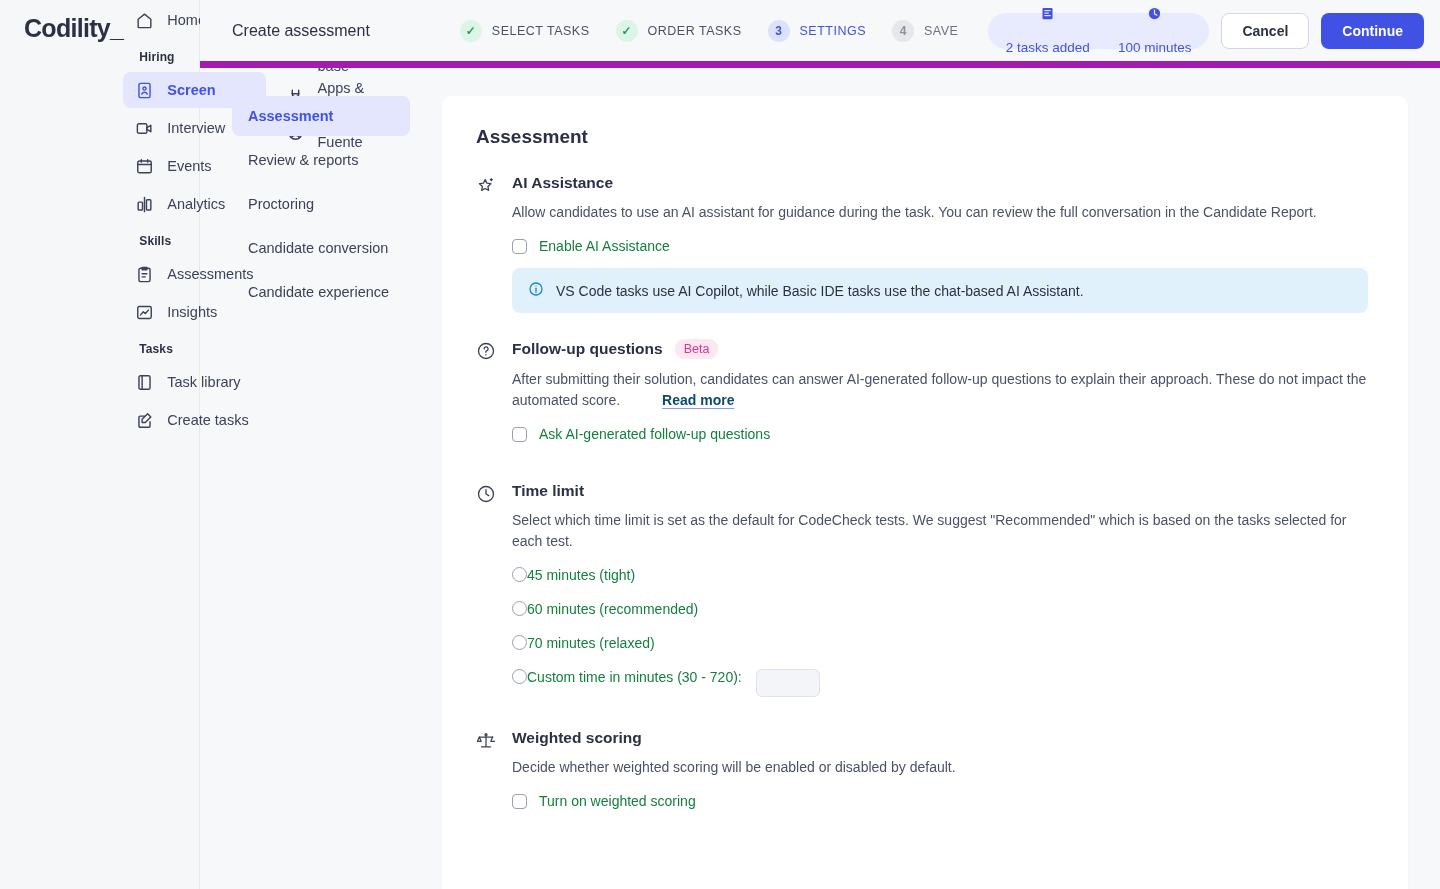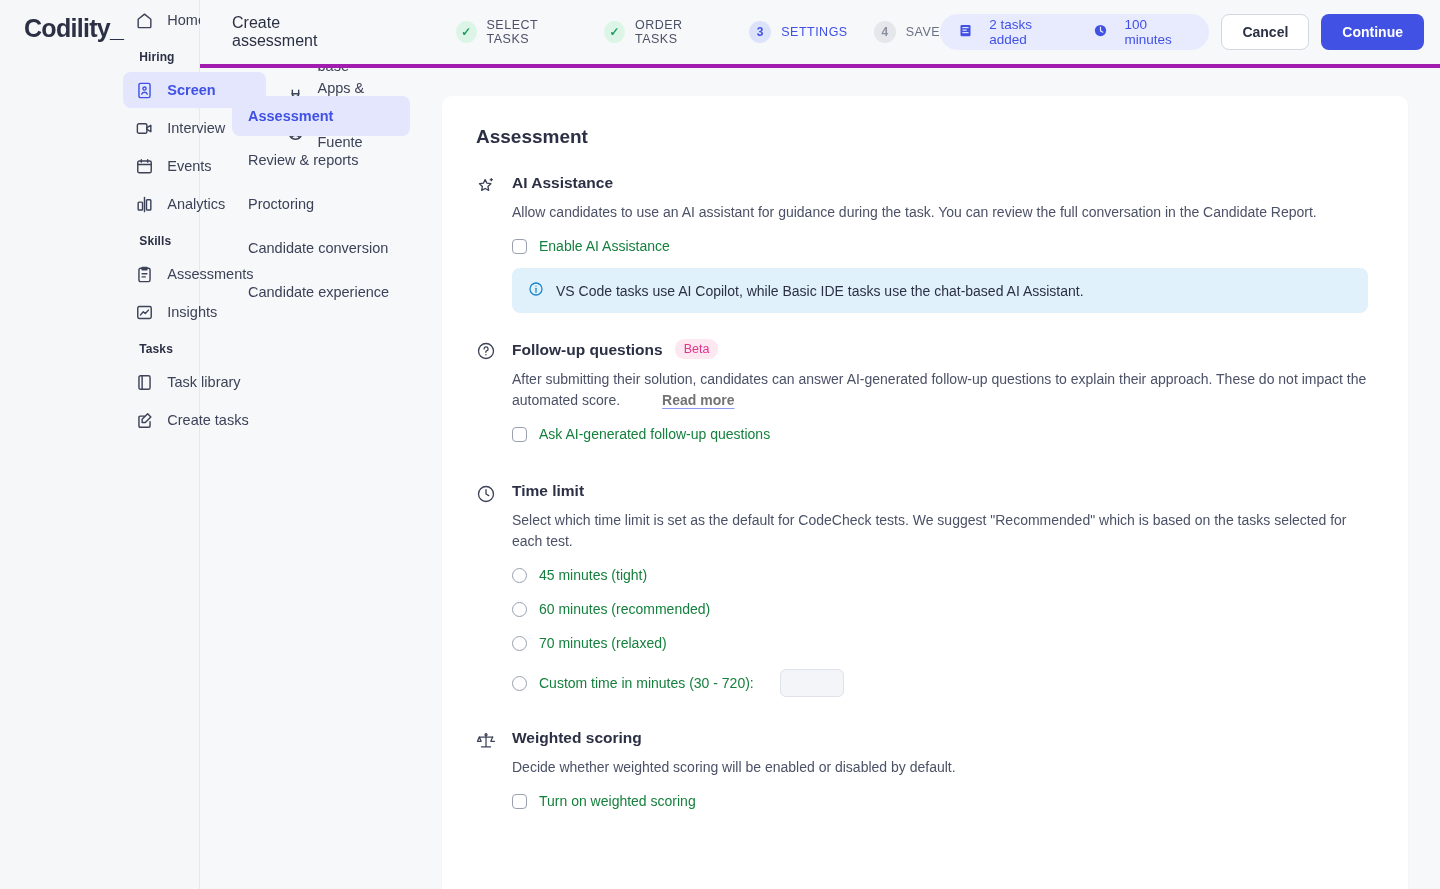--- a/index.html
+++ b/index.html
@@ -42,21 +42,21 @@
   .spacer { flex: 1 1 auto; }
   .nav-bottom { padding: 0 8px 16px 8px; }
   .user-row { display: flex; align-items: center; gap: 13px; height: 36px; padding: 0 12px; border-radius: 8px; cursor: pointer; font-size: 14.5px; color: #3c4257; }
   .user-row .chev { margin-left: auto; }
 
   
   .main-col { flex: 1 1 auto; display: flex; flex-direction: column; min-width: 0; }
   .header {
     height: 68px; flex: 0 0 68px;
     background: #f7f8fa;
-    border-bottom: 4px solid #a21caf;
+    border-bottom: 7px solid #a21caf;
     display: flex; align-items: center;
     padding: 0 16px 0 32px;
   }
   .page-title-h { font-size: 16px; color: #2b3044; }
   .stepper { display: flex; align-items: center; gap: 26px; margin-left: 90px; }
   .step { display: flex; align-items: center; gap: 10px; cursor: pointer; }
   .step-badge {
     width: 22px; height: 22px; border-radius: 50%;
     display: flex; align-items: center; justify-content: center;
     font-size: 12px; font-weight: bold;
@@ -66,21 +66,21 @@
   .step-badge.todo { background: #e5e7eb; color: #8b90a0; }
   .step-label { font-size: 12.5px; letter-spacing: 0.5px; color: #4b5166; }
   .step.current .step-label { color: #4051e4; }
   .step.todo .step-label { color: #6b7184; }
   .header-right { margin-left: auto; display: flex; align-items: center; gap: 12px; }
   .summary-pill {
     background: #e8ebfd; border-radius: 20px;
     height: 36px; display: flex; align-items: center; gap: 10px;
     padding: 0 18px;
   }
-  .summary-item { display: flex; align-items: center; gap: 16px; font-size: 13.5px; color: #4051e4; }
+  .summary-item { display: flex; align-items: center; gap: 16px; font-size: 13.5px; color: #4051e4; flex-direction: column; }
   .summary-sep { width: 8px; }
   .btn {
     height: 36px; border-radius: 8px; font-size: 14px; font-weight: bold;
     display: flex; align-items: center; justify-content: center; cursor: pointer;
     padding: 0 20px; border: 1px solid transparent;
   }
   .btn-cancel { background: #fff; border-color: #d3d7e0; color: #2b3044; }
   .btn-continue { background: #4051e4; color: #fff; }
 
   
@@ -98,40 +98,40 @@
     border-radius: 10px 10px 0 0;
     padding: 30px 40px 0 34px;
     box-shadow: 0 1px 2px rgba(20,28,60,0.05);
     overflow: hidden; min-width: 0;
   }
   .card-title { font-size: 19px; font-weight: bold; color: #2b3044; margin-bottom: 26px; }
 
   .section { display: flex; gap: 14px; margin-bottom: 26px; }
   .sec-icon { width: 22px; flex: 0 0 22px; padding-top: 2px; color: #3c4257; }
   .sec-body { flex: 1 1 auto; min-width: 0; }
-  .sec-head { display: flex; align-items: flex-end; gap: 12px; margin-bottom: 10px; }
+  .sec-head { display: flex; align-items: center; gap: 12px; margin-bottom: 10px; }
   .sec-title { font-size: 15.5px; font-weight: bold; color: #2b3044; }
   .badge-beta {
     background: #fde7f1; color: #e0338a;
     font-size: 12.5px; padding: 3px 9px; border-radius: 9px;
   }
   .sec-desc { font-size: 14px; line-height: 21px; color: #4b5166; max-width: 860px; margin-bottom: 15px; }
-  .link-readmore { color: #737373; font-weight: bold; text-decoration: underline; text-decoration-color: #8d9bf2; text-underline-offset: 3px; cursor: pointer; padding-left: 38px; }
+  .link-readmore { color: #0c4a6e; font-weight: bold; text-decoration: underline; text-decoration-color: #8d9bf2; text-underline-offset: 3px; cursor: pointer; padding-left: 38px; }
 
   .check-row { display: flex; align-items: center; gap: 12px; margin-bottom: 14px; cursor: pointer; }
   .cbox { width: 15px; height: 15px; border: 1.5px solid #9aa0b0; border-radius: 4px; background: #fff; flex: 0 0 15px; }
   .rbox { width: 15px; height: 15px; border: 1.5px solid #9aa0b0; border-radius: 50%; background: #fff; flex: 0 0 15px; }
   .check-label { font-size: 14px; color: #15803d; }
 
   .info-banner {
     background: #e1f1fb; border-radius: 8px;
     padding: 13px 16px; display: flex; align-items: center; gap: 12px;
     font-size: 14px; color: #2b3044; margin-top: 2px;
   }
-  .radio-row { display: flex; align-items: center; gap: 12px; margin-bottom: 18px; cursor: pointer; }
+  .radio-row { display: flex; align-items: flex-start; margin-bottom: 18px; cursor: pointer; }
   .custom-input {
     width: 64px; height: 28px; border: 1px solid #dfe2ea; border-radius: 6px;
     background: #f4f5f8; margin-left: 14px; font-size: 14px; padding: 0 8px;
     font-family: "Liberation Sans", sans-serif; color: #2b3044;
   }
   .radio-row.inline { margin-bottom: 6px; }
 </style>
 </head>
 <body>
 

